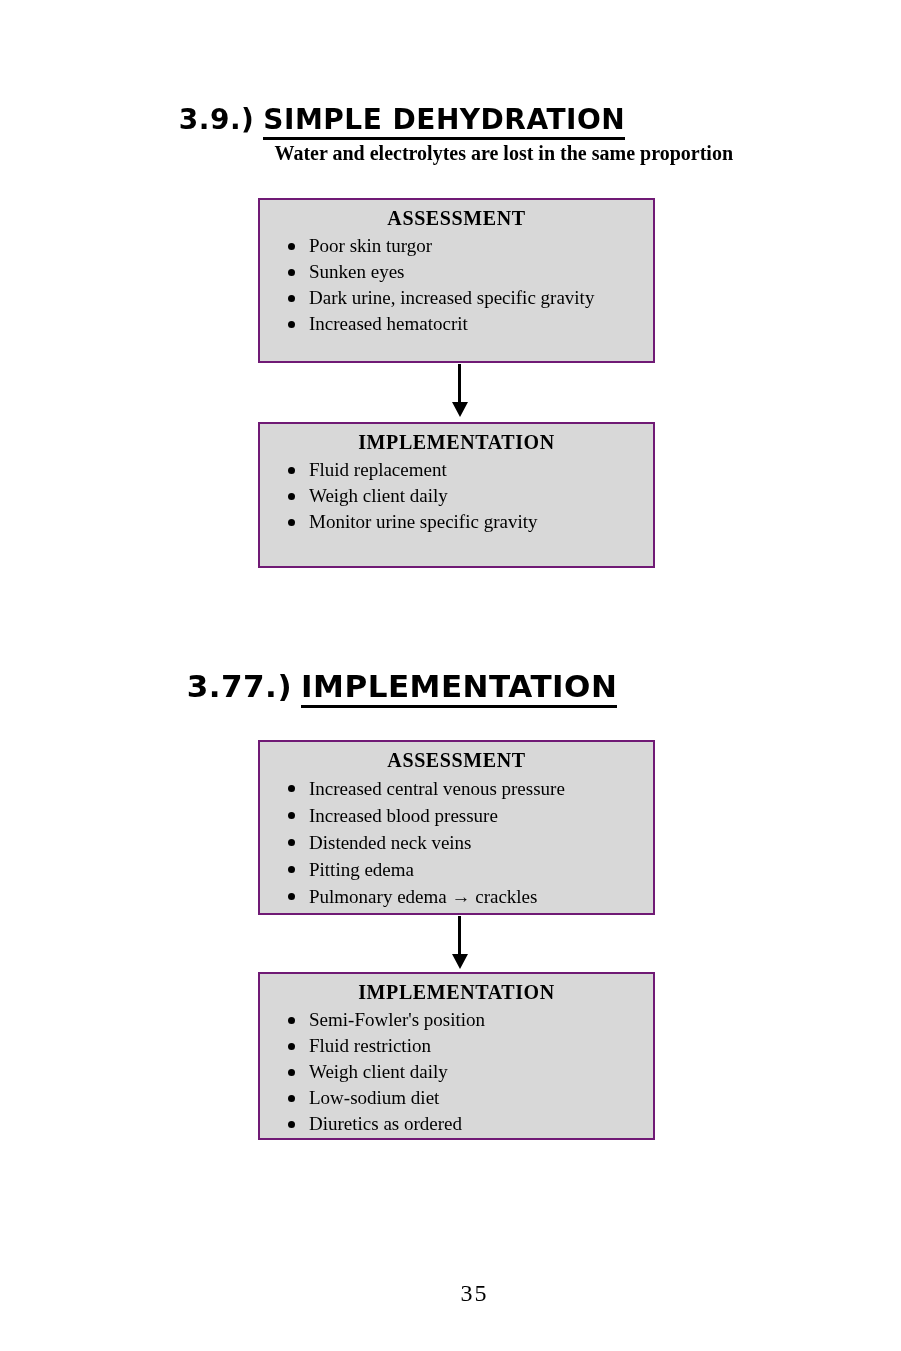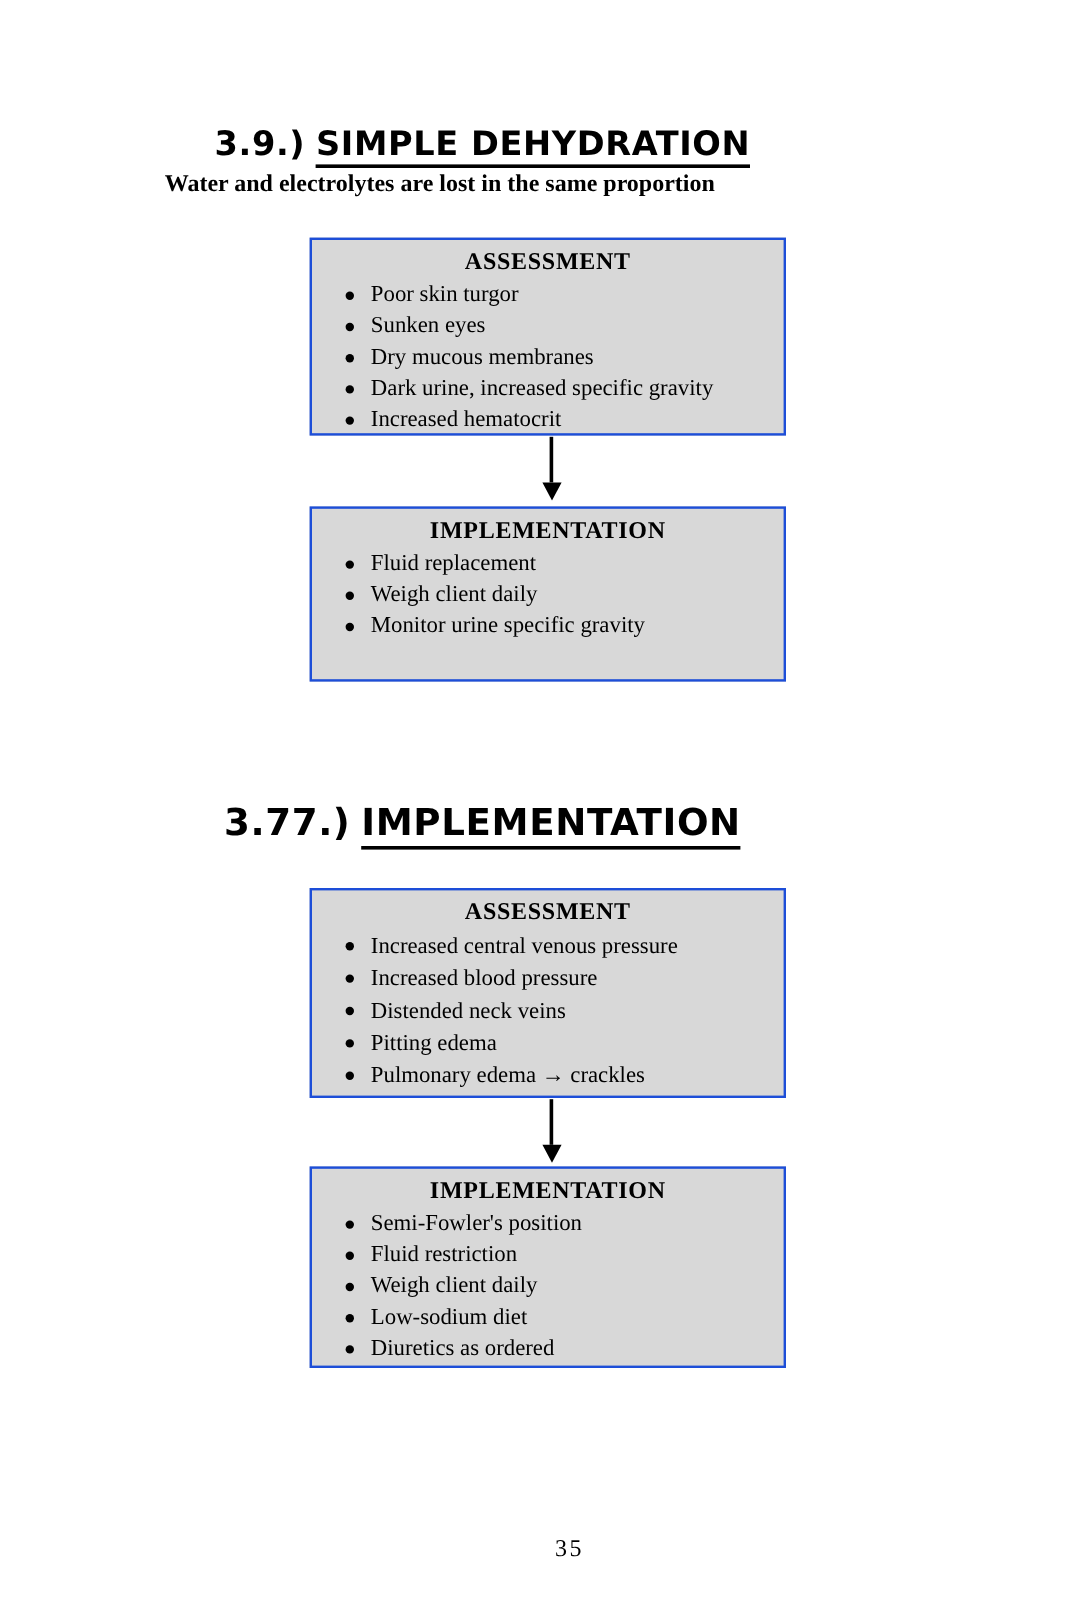--- a/index.html
+++ b/index.html
@@ -24,31 +24,31 @@
   .sec-title .prefix { margin-right: 9px; }
   .sec-title .underlined {
     border-bottom: 3px solid #000;
     padding-bottom: 1px;
   }
   #title-1 { top: 103px; font-size: 28px; }
   #title-2 { top: 668px; font-size: 31px; }
 
   .subtitle {
     position: absolute; top: 142px; left: 0; width: 733px;
-    text-align: center;
+    text-align: right;
     font-family: "Liberation Serif", serif;
     font-weight: 700;
     font-size: 20px;
   }
 
   
   .flowbox {
     position: absolute; left: 258px; width: 397px;
     background: #d8d8d8;
-    border: 2px solid #1d4ed8;
+    border: 2px solid #701a75;
     padding-top: 7px;
   }
   .flowbox .box-header {
     text-align: center;
     font-weight: 700;
     font-size: 20px;
     letter-spacing: 0.6px;
   }
   .flowbox ul {
     list-style: none;
@@ -89,39 +89,38 @@
     border-right: 8.5px solid transparent;
     border-top: 15px solid #000;
     margin: 0 auto;
   }
   #arrow-1 { top: 364px; }
   #arrow-2 { top: 916px; }
 
   .page-number {
     position: absolute; top: 1280px; left: 0; width: 901px;
     text-align: center;
-    font-size: 20px;
+    font-size: 24px;
     letter-spacing: 2px;
     padding-left: 48px;
   }
 </style>
 </head>
 <body>
 
 <div class="sec-title" id="title-1">
   <span class="prefix">3.9.)</span><span class="underlined">SIMPLE DEHYDRATION</span>
 </div>
 <div class="subtitle">Water and electrolytes are lost in the same proportion</div>
 
 <div class="flowbox" id="box-a1">
   <div class="box-header">ASSESSMENT</div>
   <ul>
     <li>Poor skin turgor</li>
     <li>Sunken eyes</li>
-    <li>Dry mucous membranes</li>
     <li>Dark urine, increased specific gravity</li>
     <li>Increased hematocrit</li>
   </ul>
 </div>
 
 <div class="down-arrow" id="arrow-1">
   <div class="shaft"></div>
   <div class="head"></div>
 </div>
 

